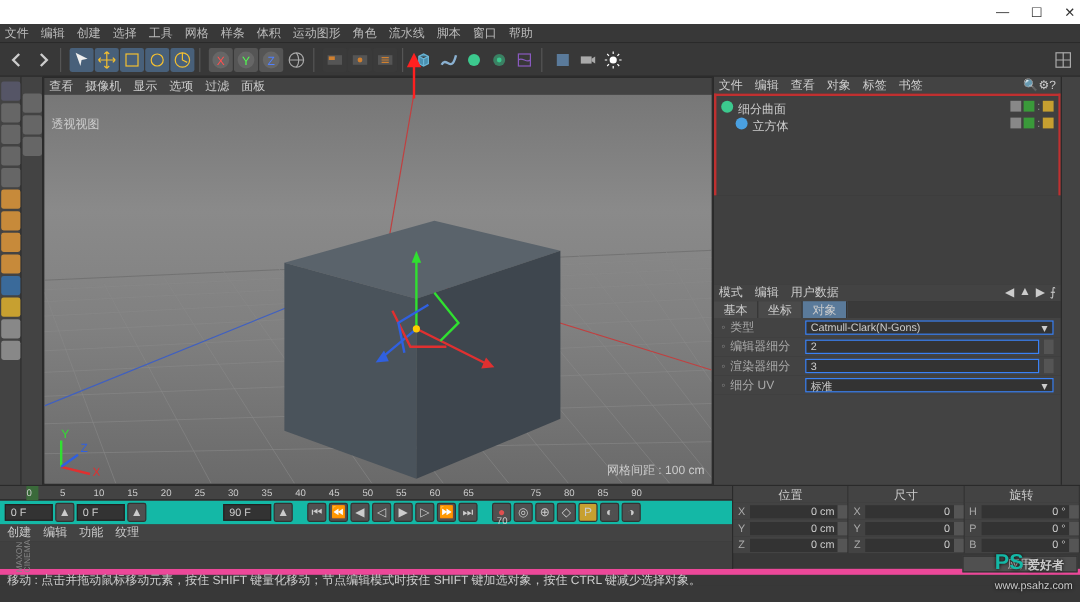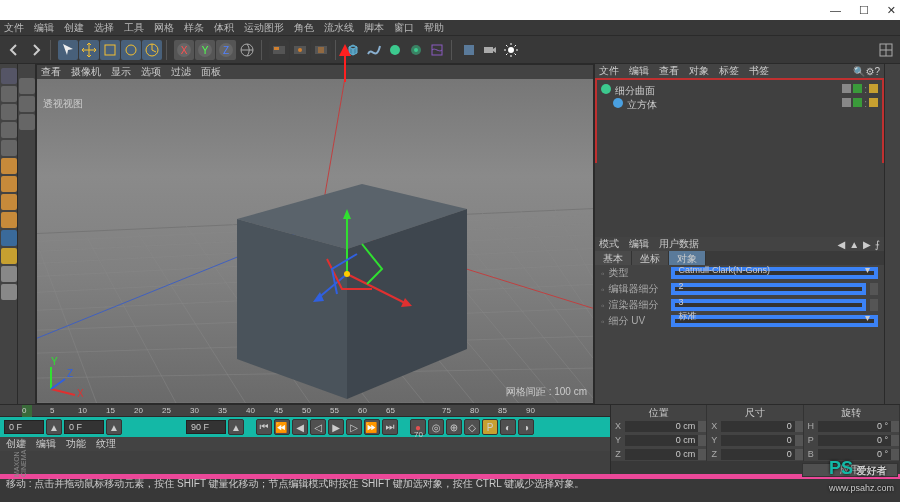--- a/index.html
+++ b/index.html
@@ -37,21 +37,21 @@
 .om-fill{flex:1;background:#404040}
 .attr-header{height:14px;background:#434343;display:flex;align-items:center;gap:10px;padding:0 4px;font-size:10px}
 .attr-header .right-i{margin-left:auto;display:flex;gap:4px}
 .attr-title{height:14px;background:#404040;padding:2px 6px;font-size:10px;display:flex;align-items:center;gap:4px}
 .attr-tabs{display:flex;height:14px;background:#3a3a3a}
 .attr-tab{padding:1px 8px;font-size:10px;background:#4a4a4a;border-right:1px solid #333}
 .attr-tab.active{background:#5a7a9a}
 .attr-section{background:#3a3a3a;padding:3px 6px;font-size:10px;border-top:1px solid #555}
 .attr-row{display:flex;align-items:center;height:16px;gap:4px;padding:0 6px;font-size:10px;background:#434343}
 .attr-row .lbl{width:58px;color:#aaa}
-.attr-row .fld{flex:1;height:12px;background:#333;border:4px solid #3b82f6;font-size:9px;padding:0 4px;display:flex;align-items:flex-end}
+.attr-row .fld{flex:1;height:12px;background:#333;border:1px solid #3b82f6;font-size:9px;padding:0 4px;display:flex;align-items:flex-start}
 .attr-row .spin{width:8px;height:12px;background:#555}
 .attr-fill{flex:1;background:#434343}
 .rightbar{width:16px;background:#434343;border-left:1px solid #2a2a2a}
 .timeline{height:70px;background:#383838;display:flex;border-top:1px solid #2a2a2a}
 .tl-left{flex:1;display:flex;flex-direction:column}
 .tl-ruler{height:12px;background:#434343;position:relative;border-bottom:1px solid #2a2a2a;display:flex;align-items:center;font-size:8px;color:#999}
 .tl-ruler .marker{position:absolute;left:22px;top:0;width:10px;height:12px;background:#3a6a3a}
 .tl-tick{position:absolute;font-size:8px}
 .tl-controls{height:20px;background:#14b8a6;display:flex;align-items:center;gap:2px;padding:0 4px}
 .tl-fld{width:40px;height:14px;background:#333;border:1px solid #222;font-size:9px;display:flex;align-items:center;padding:0 4px}

